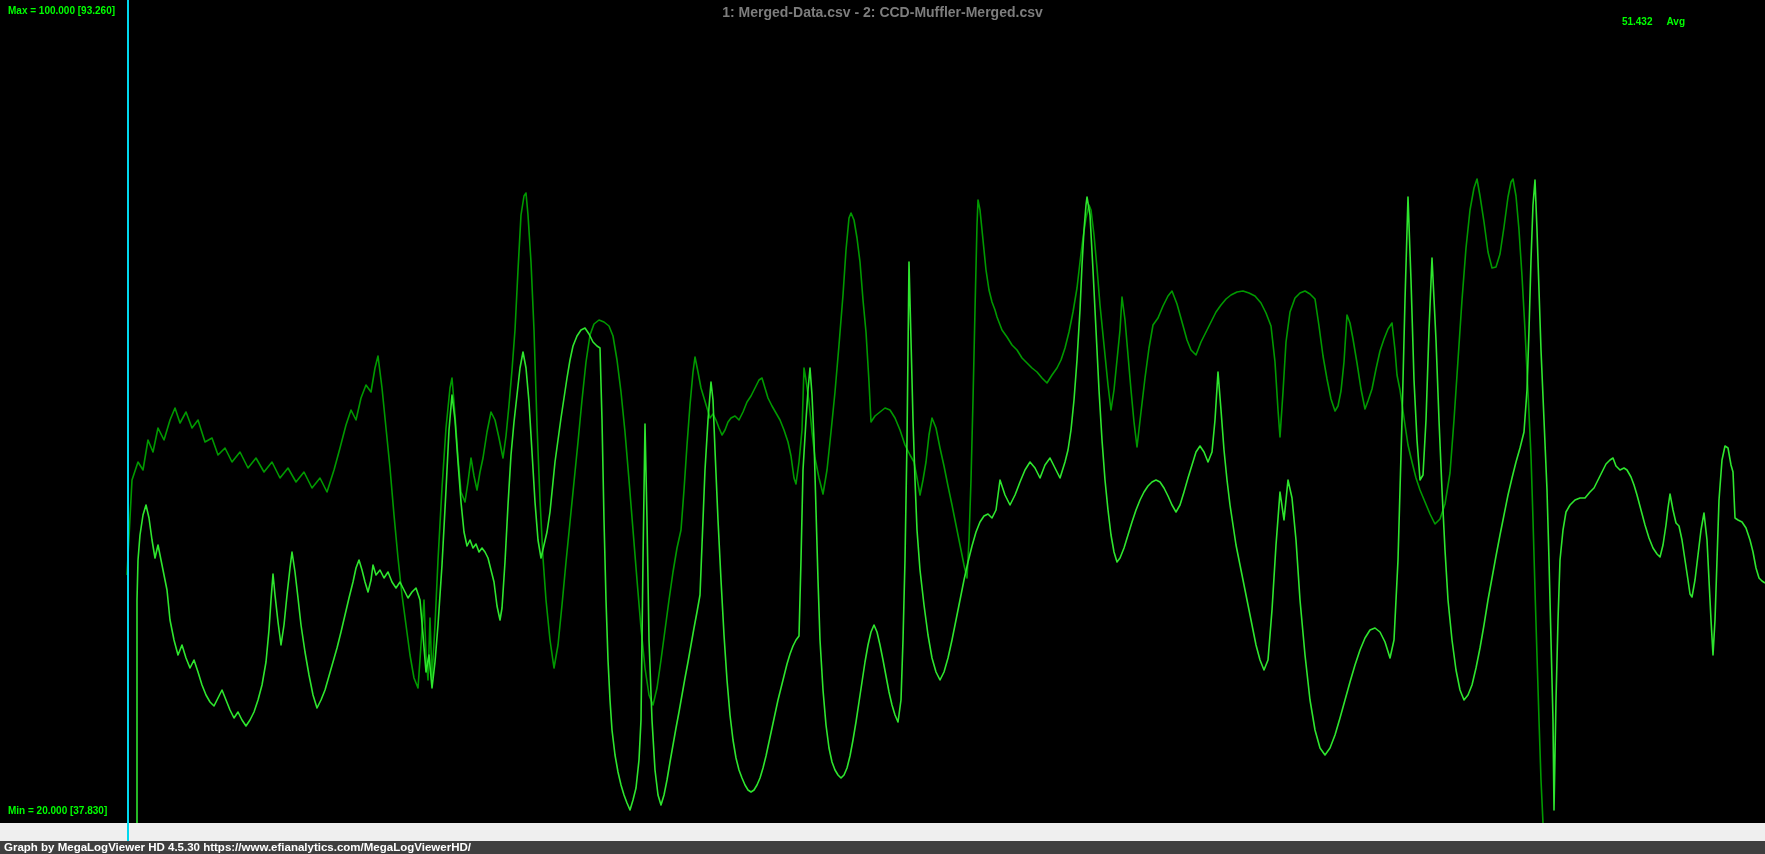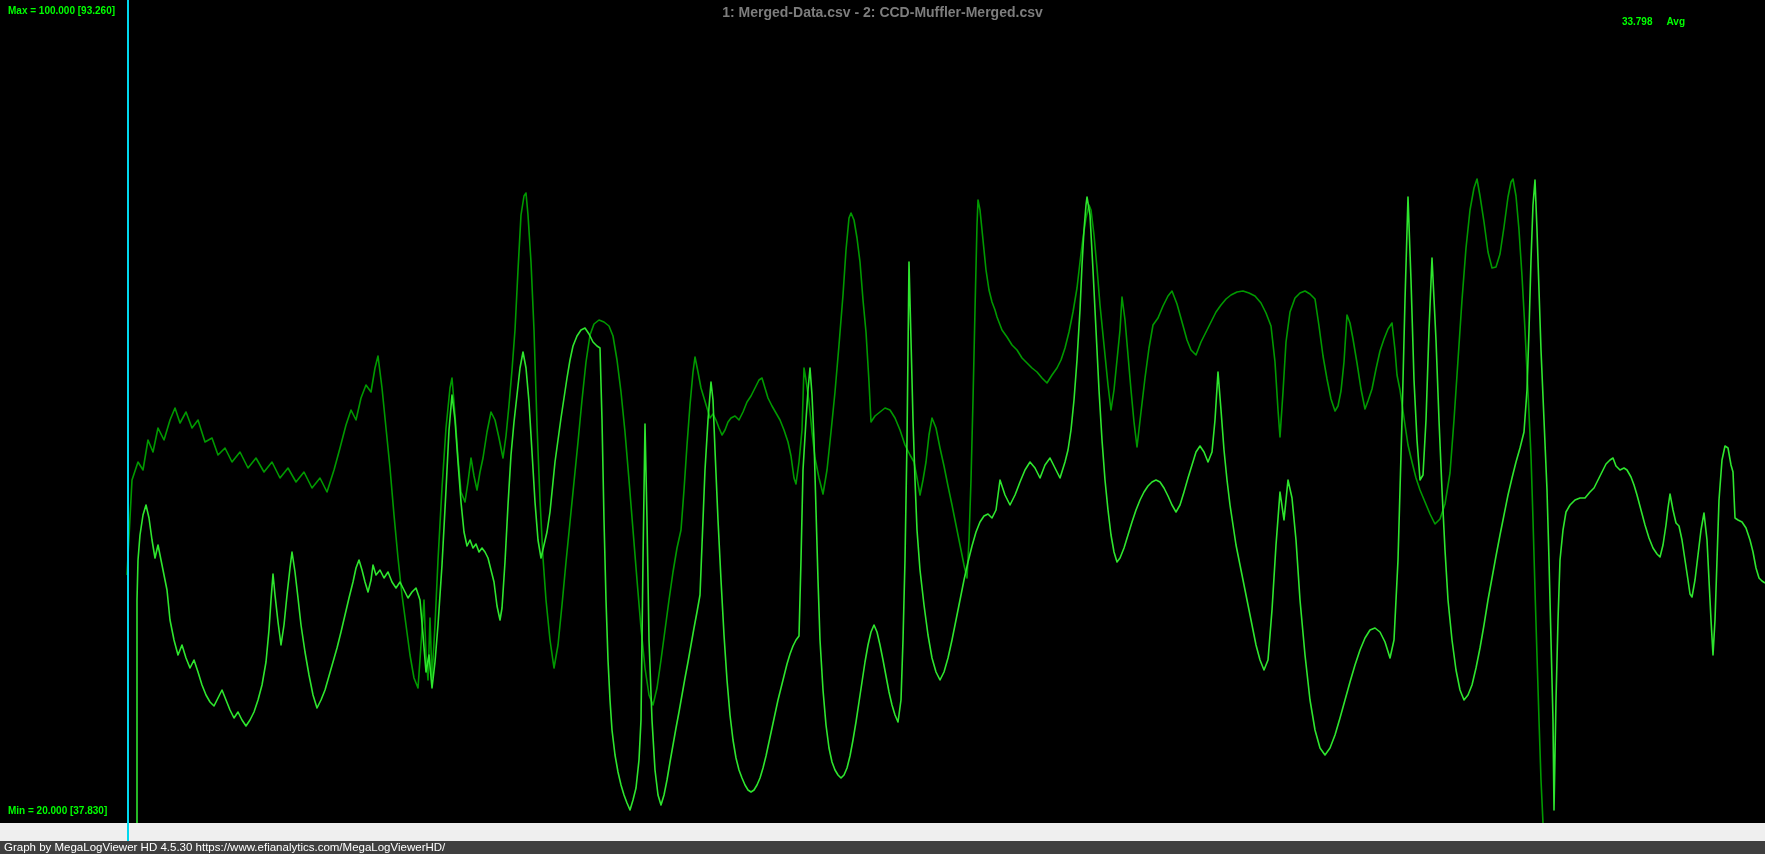--- a/index.html
+++ b/index.html
@@ -38,42 +38,42 @@
     font-size:14px;font-weight:bold;z-index:5;
   }
   .gutter{
     position:absolute;left:0;top:823px;width:1765px;height:18px;
     background:var(--gutter-bg,#efefef);
   }
   .credit-bar{
     position:absolute;left:0;top:841px;width:1765px;height:13px;
     background:var(--credit-bg,#3f3f3f);
     color:var(--credit-fg,#ffffff);
-    font-size:11.5px;font-weight:normal;line-height:13px;
+    font-size:11.5px;font-weight:bold;line-height:13px;
     padding-left:4px;box-sizing:border-box;
     white-space:nowrap;z-index:8;
   }
 </style>
 </head>
 <body>
 
 <div class="stage">
 
   <div class="plot">
     <svg width="1765" height="823" viewBox="0 0 1765 823" xmlns="http://www.w3.org/2000/svg">
         <polyline points="127,575 132,480 138,462 143,470 148,440 153,452 158,428 164,440 170,420 175,408 180,423 186,412 192,428 198,420 205,442 212,438 218,455 225,448 232,462 240,452 248,468 256,458 264,472 272,462 280,478 288,468 296,482 304,472 312,488 320,478 327,492 334,470 340,448 346,425 351,410 356,420 361,398 366,385 371,392 375,368 378,356 382,388 386,428 390,468 394,515 398,558 402,595 406,625 410,655 414,678 418,688 421,645 424,600 426,655 428,680 430,618 432,678 435,625 438,560 442,488 446,428 450,388 452,378 455,415 458,458 461,492 465,502 468,482 471,458 474,476 477,490 480,472 483,458 487,432 491,412 495,420 499,438 503,458 506,436 509,405 512,370 515,330 518,270 521,215 524,196 526,193 528,215 531,262 534,330 537,425 540,500 543,558 546,600 550,640 554,668 558,645 562,605 566,562 570,522 574,482 578,442 582,400 586,362 590,335 594,324 599,320 604,322 609,326 613,336 617,360 621,392 625,432 629,480 633,530 637,580 641,628 645,668 649,695 653,705 657,688 661,660 665,630 669,600 673,572 677,548 681,530 684,490 687,445 690,405 693,372 695,357 698,372 701,388 704,398 707,408 710,418 713,414 716,420 719,428 722,435 725,430 728,422 731,418 735,416 739,420 743,412 747,402 751,396 755,388 759,380 762,378 765,388 768,398 772,406 776,413 780,420 784,430 788,442 791,456 794,478 796,484 799,462 802,430 804,368 806,380 809,402 812,432 815,458 819,478 823,494 827,470 831,432 835,392 839,345 843,295 846,250 849,218 851,213 854,220 857,238 860,262 863,300 866,332 869,382 871,422 875,416 880,412 885,408 890,410 895,418 900,430 905,445 910,455 914,462 917,478 920,495 923,480 926,462 929,435 932,418 936,428 940,448 944,466 948,486 952,505 956,525 960,545 964,565 967,578 969,540 971,480 973,400 975,310 977,225 978,200 980,210 983,240 986,270 989,290 992,302 995,310 997,317 1002,330 1007,337 1012,345 1017,350 1022,358 1027,363 1032,368 1037,372 1042,378 1047,383 1052,375 1057,368 1061,360 1065,348 1069,332 1073,312 1077,288 1080,262 1083,238 1086,218 1089,205 1091,210 1094,235 1097,268 1100,305 1104,345 1108,385 1111,410 1114,390 1117,360 1120,330 1122,297 1125,320 1128,355 1131,390 1134,422 1137,447 1141,412 1145,378 1149,348 1153,325 1158,318 1163,306 1168,296 1172,291 1177,304 1182,322 1187,340 1191,350 1196,355 1201,342 1206,332 1211,322 1216,312 1221,305 1226,299 1231,295 1237,292 1243,291 1249,293 1255,296 1261,303 1266,313 1271,326 1275,362 1278,410 1280,437 1283,392 1286,342 1290,312 1295,298 1300,293 1305,291 1310,294 1315,299 1319,326 1323,356 1327,379 1331,399 1335,411 1338,406 1341,391 1344,362 1347,315 1350,323 1353,339 1357,363 1361,389 1365,409 1368,401 1372,389 1376,369 1380,351 1384,339 1388,329 1392,323 1395,350 1397,375 1400,390 1404,418 1408,445 1412,462 1416,478 1420,490 1425,502 1430,514 1435,524 1440,519 1445,504 1450,473 1454,420 1458,360 1462,300 1466,248 1470,210 1474,188 1477,179 1480,196 1484,222 1488,252 1492,268 1496,267 1500,254 1504,227 1508,197 1511,182 1513,179 1516,196 1519,230 1522,276 1525,330 1528,392 1531,456 1533,520 1535,590 1537,656 1539,720 1541,780 1543,823" fill="none" stroke="#009900" stroke-width="1.6" stroke-linejoin="round"></polyline>
         <polyline points="137,823 137,600 138,560 140,535 143,515 146,505 149,518 152,540 155,558 158,545 161,560 164,575 167,590 170,620 174,640 178,655 182,645 186,658 190,668 194,660 198,672 202,685 206,695 210,702 214,706 218,698 222,690 226,700 230,710 234,718 238,712 242,720 246,726 250,720 254,712 258,700 262,685 266,662 269,630 271,600 273,574 275,595 278,622 281,645 284,625 287,595 290,568 292,552 295,572 298,598 301,625 305,652 309,675 313,695 317,708 321,700 325,690 329,676 333,662 337,648 341,632 345,615 349,598 353,582 356,568 359,560 362,570 365,582 368,592 371,580 373,565 376,575 380,570 384,578 388,572 392,582 396,588 400,582 404,590 408,598 412,592 416,588 420,600 423,635 426,672 429,655 432,688 435,662 438,625 442,565 446,490 449,430 452,395 455,420 458,462 461,502 464,532 467,546 470,540 473,548 476,544 479,552 482,548 485,552 488,558 491,570 494,582 497,606 500,620 502,608 505,562 508,505 511,455 514,422 517,395 520,368 523,352 526,368 529,402 532,452 535,502 538,540 541,558 544,545 547,532 550,512 553,482 555,462 558,440 561,418 564,398 567,378 570,360 573,346 577,336 581,330 585,328 589,334 593,342 597,346 600,348 602,420 604,520 606,600 608,660 610,700 612,730 615,755 618,772 621,785 624,795 627,803 630,810 633,800 636,788 639,760 641,720 643,560 645,424 647,520 649,640 652,720 655,770 658,795 661,805 664,795 667,780 670,762 673,745 676,728 679,712 682,695 685,678 688,662 691,645 694,628 697,612 700,595 702,545 705,470 708,420 711,382 713,400 715,450 718,520 721,580 724,635 727,680 730,715 733,740 736,758 739,770 742,778 745,785 748,790 751,792 754,790 757,785 760,778 763,768 766,756 769,742 772,728 775,714 778,700 781,688 784,676 787,664 790,654 793,646 796,640 799,636 801,560 803,470 806,420 808,390 810,368 812,395 814,440 816,510 818,580 820,640 823,690 826,725 829,748 832,762 835,770 838,775 841,778 844,775 847,768 850,756 853,740 856,722 859,702 862,682 865,662 868,645 871,632 874,625 877,632 880,645 883,660 886,676 889,692 892,705 895,715 898,722 901,700 903,640 905,560 907,440 909,262 911,340 913,420 915,480 917,530 920,570 924,605 928,635 932,658 936,672 940,680 944,672 948,658 952,640 956,620 960,600 964,580 968,562 972,546 976,532 980,522 984,516 988,514 992,518 996,510 1000,480 1005,495 1010,505 1015,495 1020,482 1025,470 1030,462 1035,468 1040,478 1045,465 1050,458 1055,468 1060,478 1065,462 1068,450 1071,430 1074,400 1077,360 1080,310 1082,265 1084,230 1086,205 1087,197 1090,215 1093,270 1096,330 1099,390 1102,440 1105,480 1108,510 1111,535 1114,552 1117,562 1120,558 1124,548 1128,535 1132,522 1136,510 1140,500 1144,492 1148,486 1152,482 1156,480 1160,482 1164,488 1168,496 1172,505 1176,512 1180,505 1184,492 1188,478 1192,465 1196,452 1200,446 1204,452 1208,462 1212,452 1215,420 1218,372 1221,410 1224,450 1227,480 1230,505 1233,525 1236,545 1240,565 1244,585 1248,605 1252,625 1256,645 1260,660 1264,670 1268,660 1272,610 1276,545 1280,492 1284,520 1288,480 1292,498 1296,540 1300,600 1305,655 1310,700 1315,730 1320,748 1325,755 1330,748 1335,735 1340,718 1345,700 1350,682 1355,665 1360,650 1365,638 1370,630 1375,628 1380,632 1385,642 1390,658 1394,640 1398,560 1402,420 1405,300 1408,197 1411,280 1414,380 1417,440 1420,480 1423,475 1426,420 1429,330 1432,258 1436,340 1439,420 1442,490 1445,550 1448,600 1452,640 1456,670 1460,690 1464,700 1468,695 1472,685 1476,668 1480,648 1484,625 1488,600 1492,578 1496,556 1500,535 1504,515 1508,495 1512,478 1516,462 1520,448 1524,432 1527,390 1529,330 1531,260 1533,205 1535,180 1537,230 1539,290 1541,350 1544,420 1547,490 1549,560 1551,640 1553,720 1554,810 1556,700 1558,620 1560,560 1563,530 1566,512 1570,505 1575,500 1580,498 1585,498 1590,492 1594,488 1598,480 1602,472 1606,464 1610,460 1613,458 1616,466 1620,470 1624,468 1627,470 1631,477 1634,485 1637,495 1641,510 1645,525 1649,538 1653,548 1657,554 1660,557 1663,545 1666,525 1668,508 1670,494 1673,510 1676,523 1679,526 1682,540 1685,560 1688,580 1690,594 1692,597 1695,580 1698,555 1701,530 1704,513 1707,540 1709,580 1711,620 1713,655 1715,620 1717,560 1719,500 1722,460 1725,446 1728,448 1731,465 1733,472 1735,518 1738,520 1742,522 1746,528 1750,540 1753,552 1756,568 1759,578 1762,581 1765,583" fill="none" stroke="#2ee52e" stroke-width="1.6" stroke-linejoin="round"></polyline>
       </svg>
 
     <div class="plot-title">1: Merged-Data.csv - 2: CCD-Muffler-Merged.csv</div>
 
     <div class="lbl max-label">Max = 100.000 [93.260]</div>
 
     <div class="lbl avg-readout">
-      <span>33.798</span><span class="gap"></span><span>Avg</span>
+      <span>51.432</span><span class="gap"></span><span>Avg</span>
     </div>
 
     <div class="lbl min-label">Min = 20.000 [37.830]</div>
   </div>
 
   <div class="cursor" style="left: 127px;"></div>
 
   <div class="gutter"></div>
 
   <div class="credit-bar">

